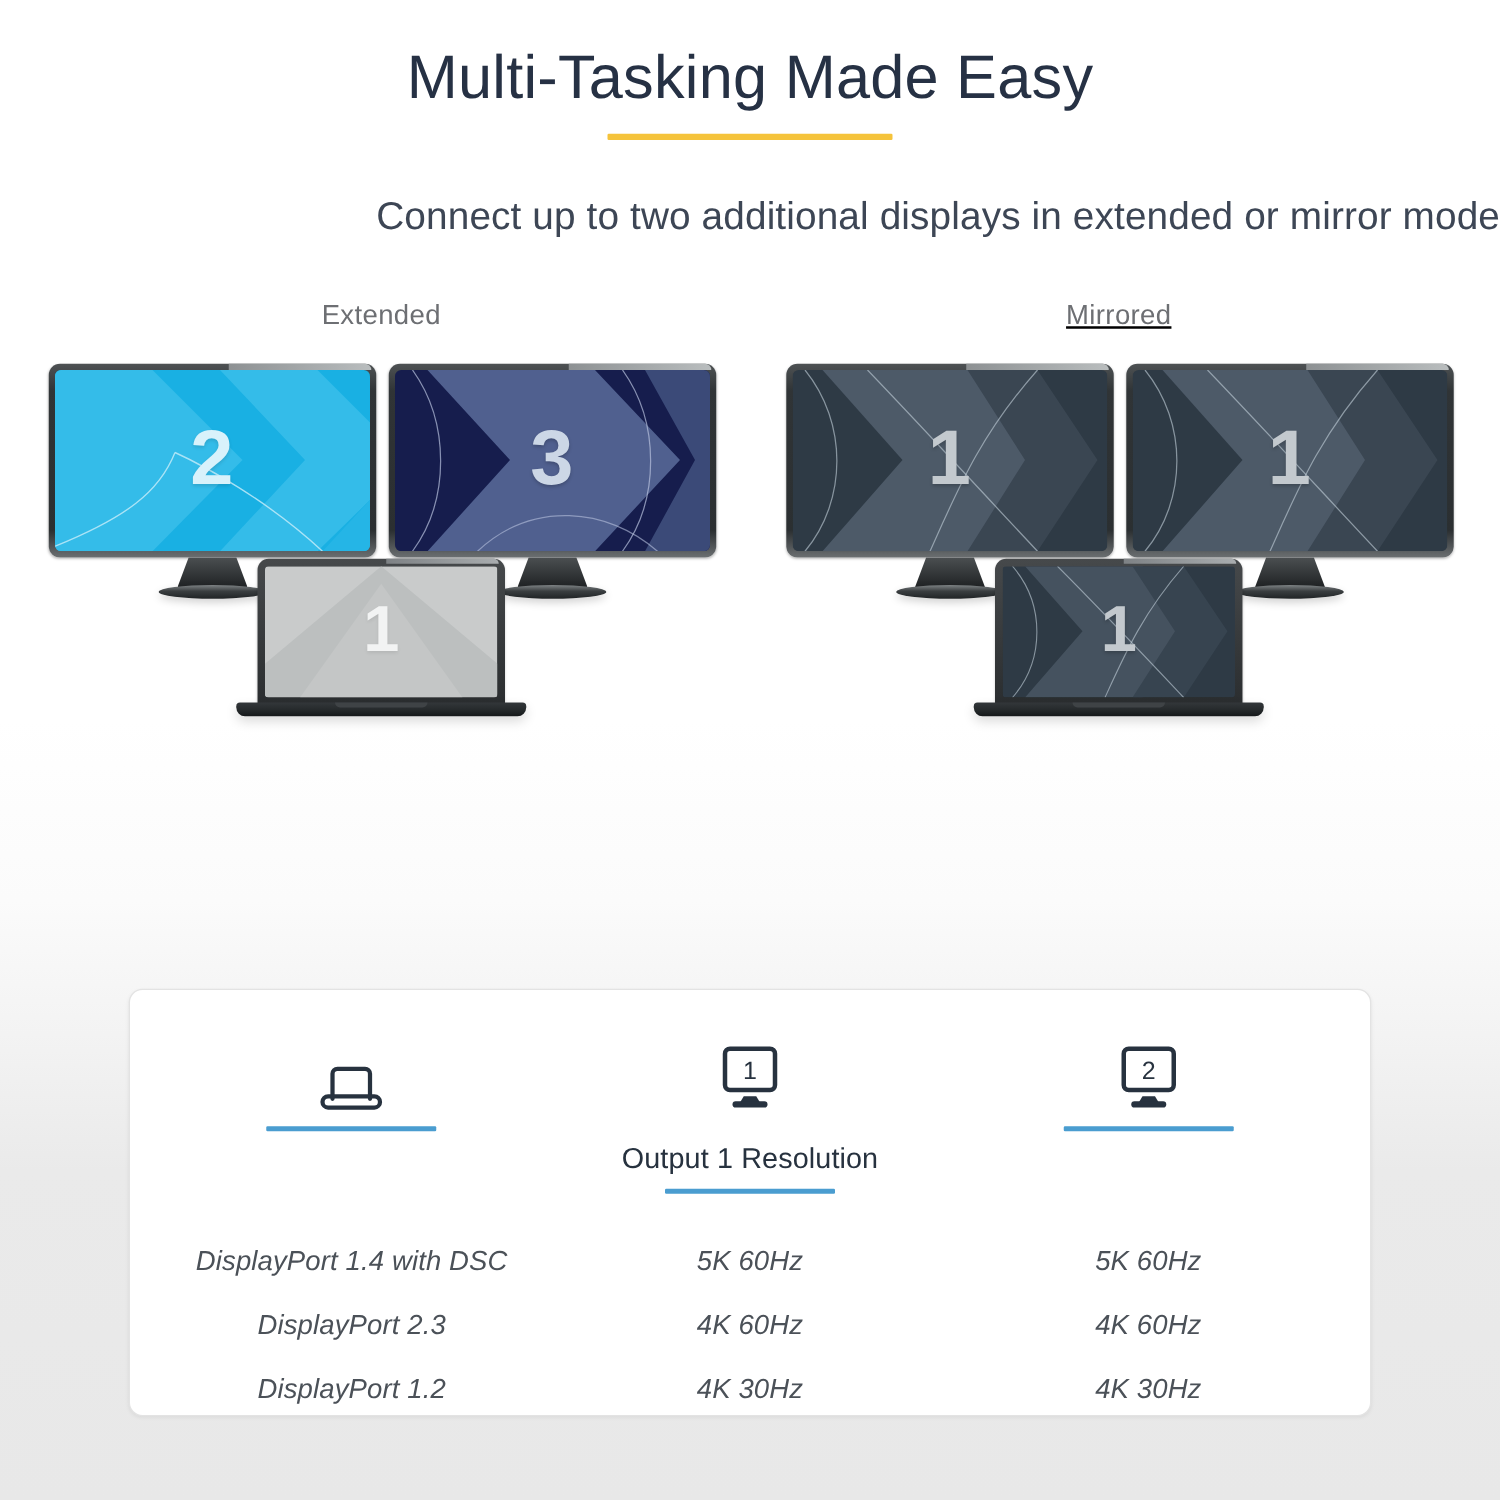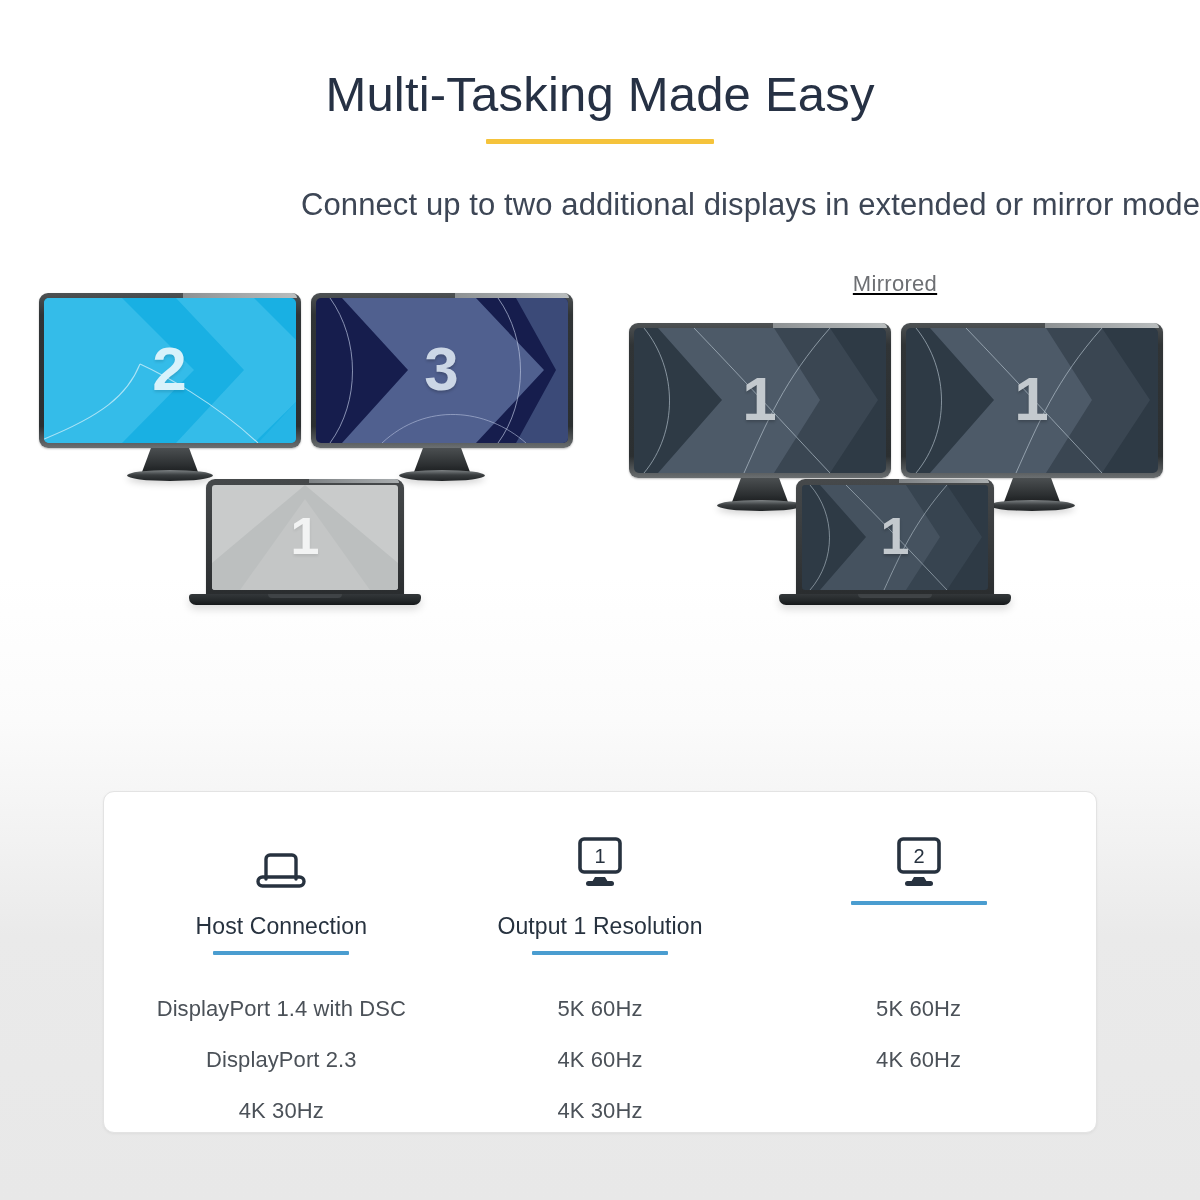--- a/index.html
+++ b/index.html
@@ -14,21 +14,21 @@
     font-family: "Liberation Sans", sans-serif;
     background: linear-gradient(180deg,
         #ffffff 0%, #ffffff 48%, #fbfbfb 60%,
         #f2f2f2 70%, #eaeaea 78%, #e8e8e8 100%);
     position: relative;
   }
 
   
   .header {
     width: 100%;
-    padding-top: 68px;
+    padding-top: 36px;
     text-align: center;
   }
 
   .page-title {
     font-size: 49px;
     font-weight: 400;
     color: #263144;
     letter-spacing: 0.2px;
     line-height: 1.1;
   }
@@ -256,34 +256,36 @@
     grid-template-columns: 1fr 1fr 1fr;
     padding: 0 18px;
     height: 51px;
     align-items: center;
   }
   .cell {
     text-align: center;
     font-size: 22px;
     color: #4b5158;
     letter-spacing: 0.1px;
+    font-style: italic;
   }
 </style>
 </head>
 <body>
 
 <div class="header">
   <h1 class="page-title">Multi-Tasking Made Easy</h1>
   <div class="title-rule"></div>
   <p class="page-subtitle">Connect up to two additional displays in extended or mirror mode</p>
 </div>
 
 <div class="diagram">
 
   <div class="mode-group extended">
+    <div class="mode-label">Extended</div>
 
     <div class="monitor-row">
 
       <div class="monitor left">
         <div class="mon-bezel">
           <div class="mon-screen">
             <svg viewBox="0 0 252 145" preserveAspectRatio="none">
               <rect width="252" height="145" fill="#19b0e3"></rect>
               <path d="M0 0 L78 0 L150 72 L78 145 L0 145 Z" fill="#34bce9"></path>
               <path d="M132 0 L210 0 L252 42 L252 104 L210 145 L132 145 L200 72 Z" fill="#34bce9"></path>
@@ -399,21 +401,20 @@
 
   <div class="spec-grid">
 
     <div class="col">
       <div class="col-icon">
         <svg width="56" height="44" viewBox="0 0 56 44">
           <path d="M13 33 V13 a4 4 0 0 1 4-4 h22 a4 4 0 0 1 4 4 v20" fill="none" stroke="#27323f" stroke-width="3.4" stroke-linecap="round"></path>
           <rect x="5" y="31" width="46" height="9" rx="4.5" fill="none" stroke="#27323f" stroke-width="3.4"></rect>
         </svg>
       </div>
-      <div class="col-head">Host Connection</div>
       <div class="col-rule"></div>
     </div>
 
     <div class="col">
       <div class="col-icon">
         <svg width="56" height="54" viewBox="0 0 56 54">
           <rect x="8" y="3" width="40" height="33" rx="4" fill="none" stroke="#27323f" stroke-width="3.6"></rect>
           <path d="M23 41 h10 l3 5 h-16 z" fill="#27323f"></path>
           <rect x="14" y="45" width="28" height="5" rx="2.5" fill="#27323f"></rect>
           <text x="28" y="27" text-anchor="middle" font-family="Liberation Sans, sans-serif" font-size="20" fill="#27323f">1</text>
@@ -444,17 +445,18 @@
       <div class="cell">5K 60Hz</div>
     </div>
 
     <div class="spec-row">
       <div class="cell">DisplayPort 2.3</div>
       <div class="cell">4K 60Hz</div>
       <div class="cell">4K 60Hz</div>
     </div>
 
     <div class="spec-row">
+      <div class="cell">DisplayPort 1.2</div>
       <div class="cell">4K 30Hz</div>
       <div class="cell">4K 30Hz</div>
     </div>
   </div>
 </div>
 
 </body></html>

